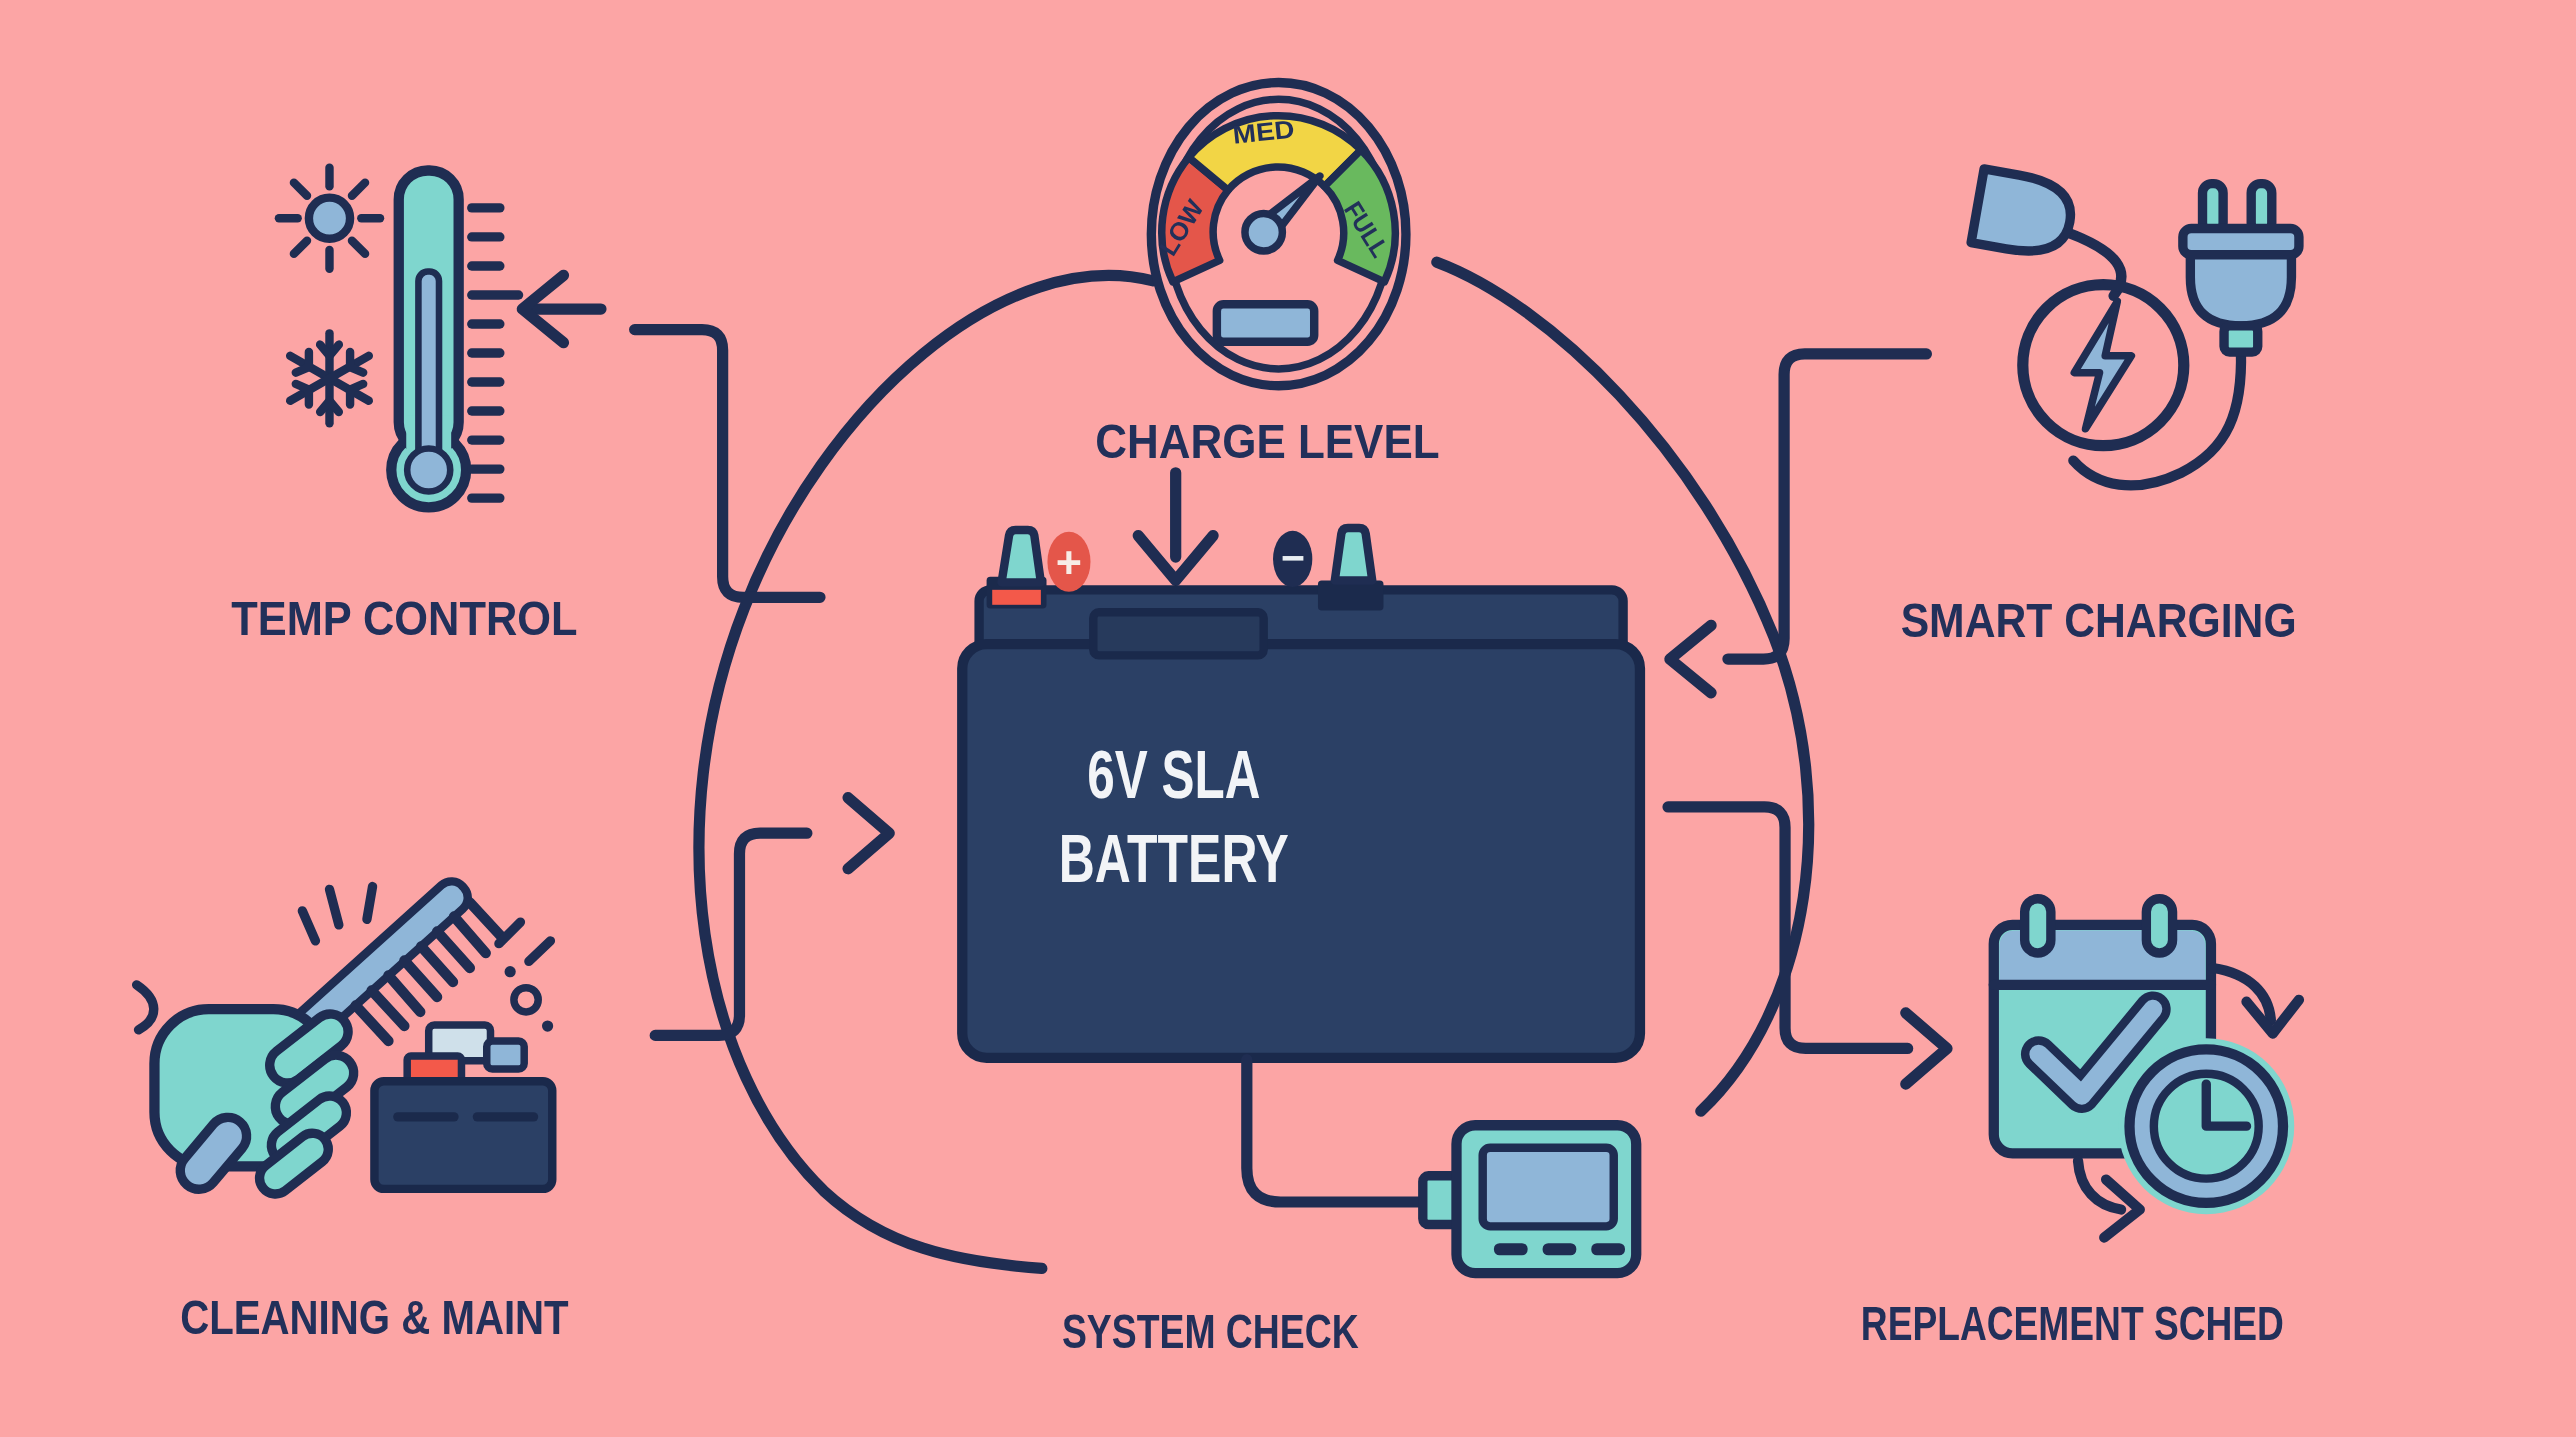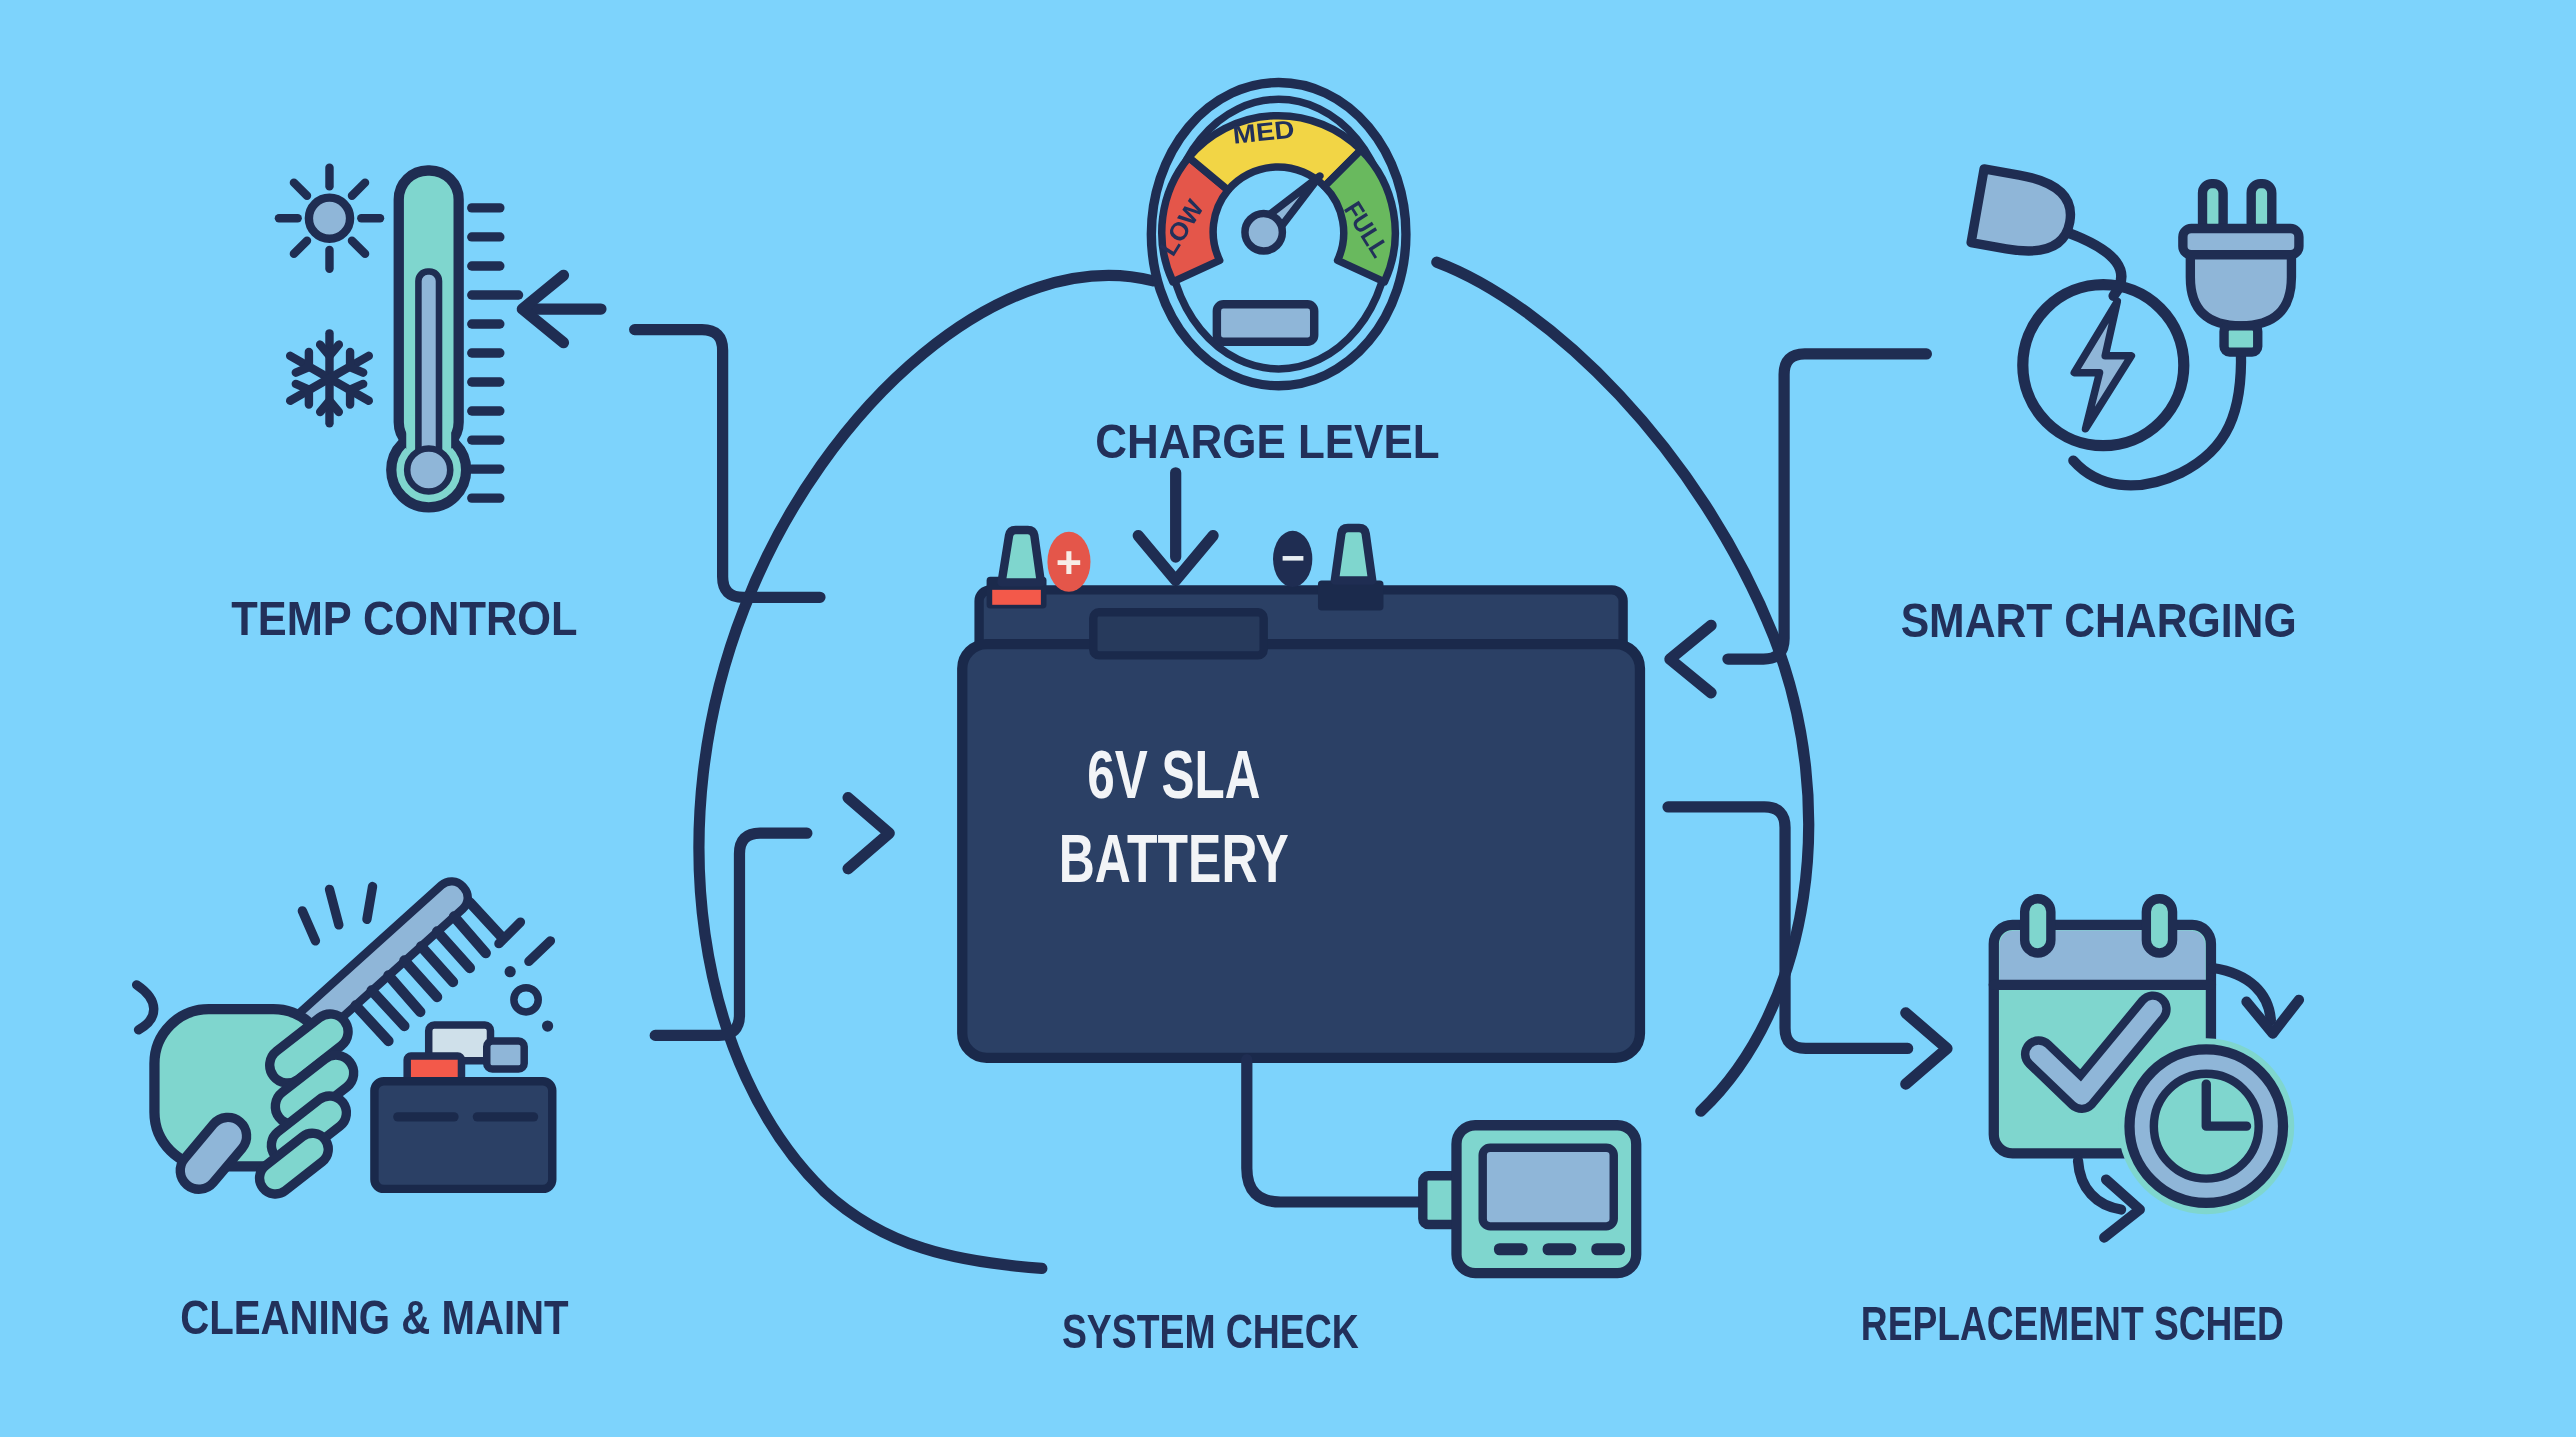--- a/index.html
+++ b/index.html
@@ -1,16 +1,16 @@
 <!DOCTYPE html>
 <html style="font-size:15px"><head>
 <meta charset="utf-8">
 <style>
   html,body{margin:0;padding:0;background:#7fd6ce;}
-  .canvas{width:2576px;height:1438px;position:relative;overflow:hidden;background:#7dd3fc;}
+  .canvas{width:2576px;height:1438px;position:relative;overflow:hidden;background:#fca5a5;}
   svg{display:block;font-family:"Liberation Sans", sans-serif;}
   text{font-weight:bold;}
   .lbl{fill:#22305a;}
   .stroke{stroke:#1f2d52;fill:none;stroke-linecap:round;stroke-linejoin:round;}
 </style>
 </head>
 <body>
 
 <div class="canvas">
 <svg width="2576" height="1438" viewBox="0 0 2752 1536" xmlns="http://www.w3.org/2000/svg">

